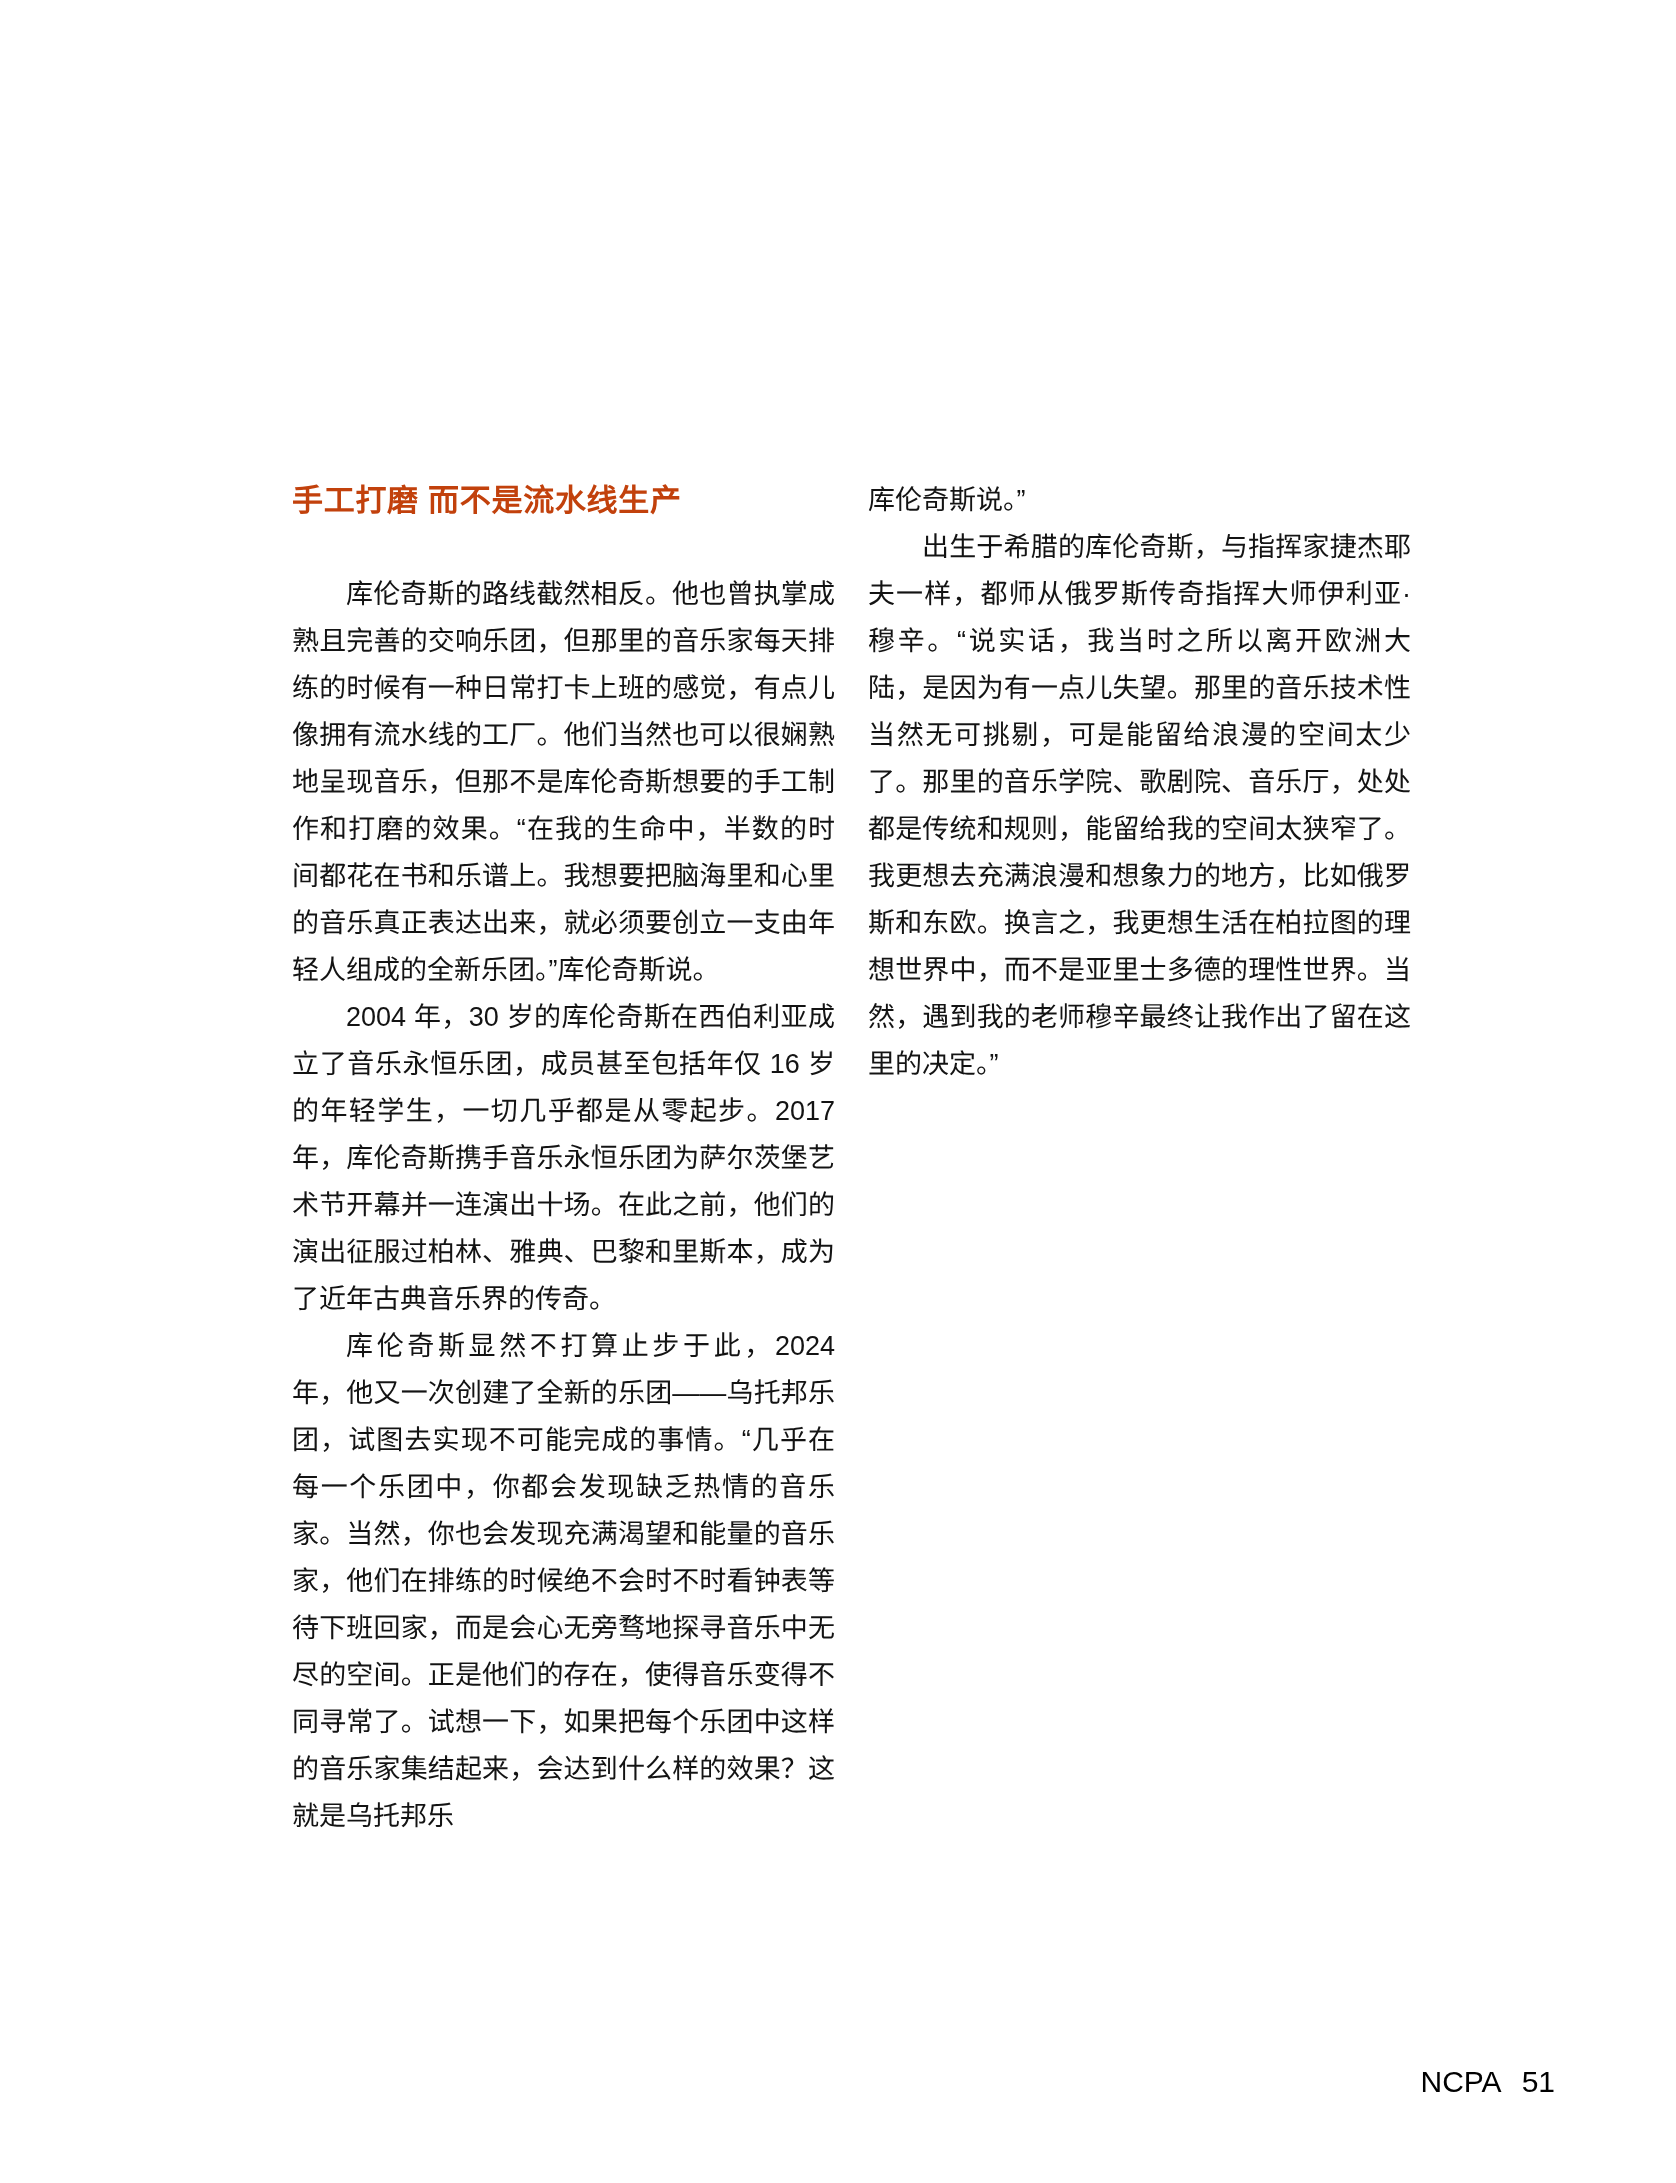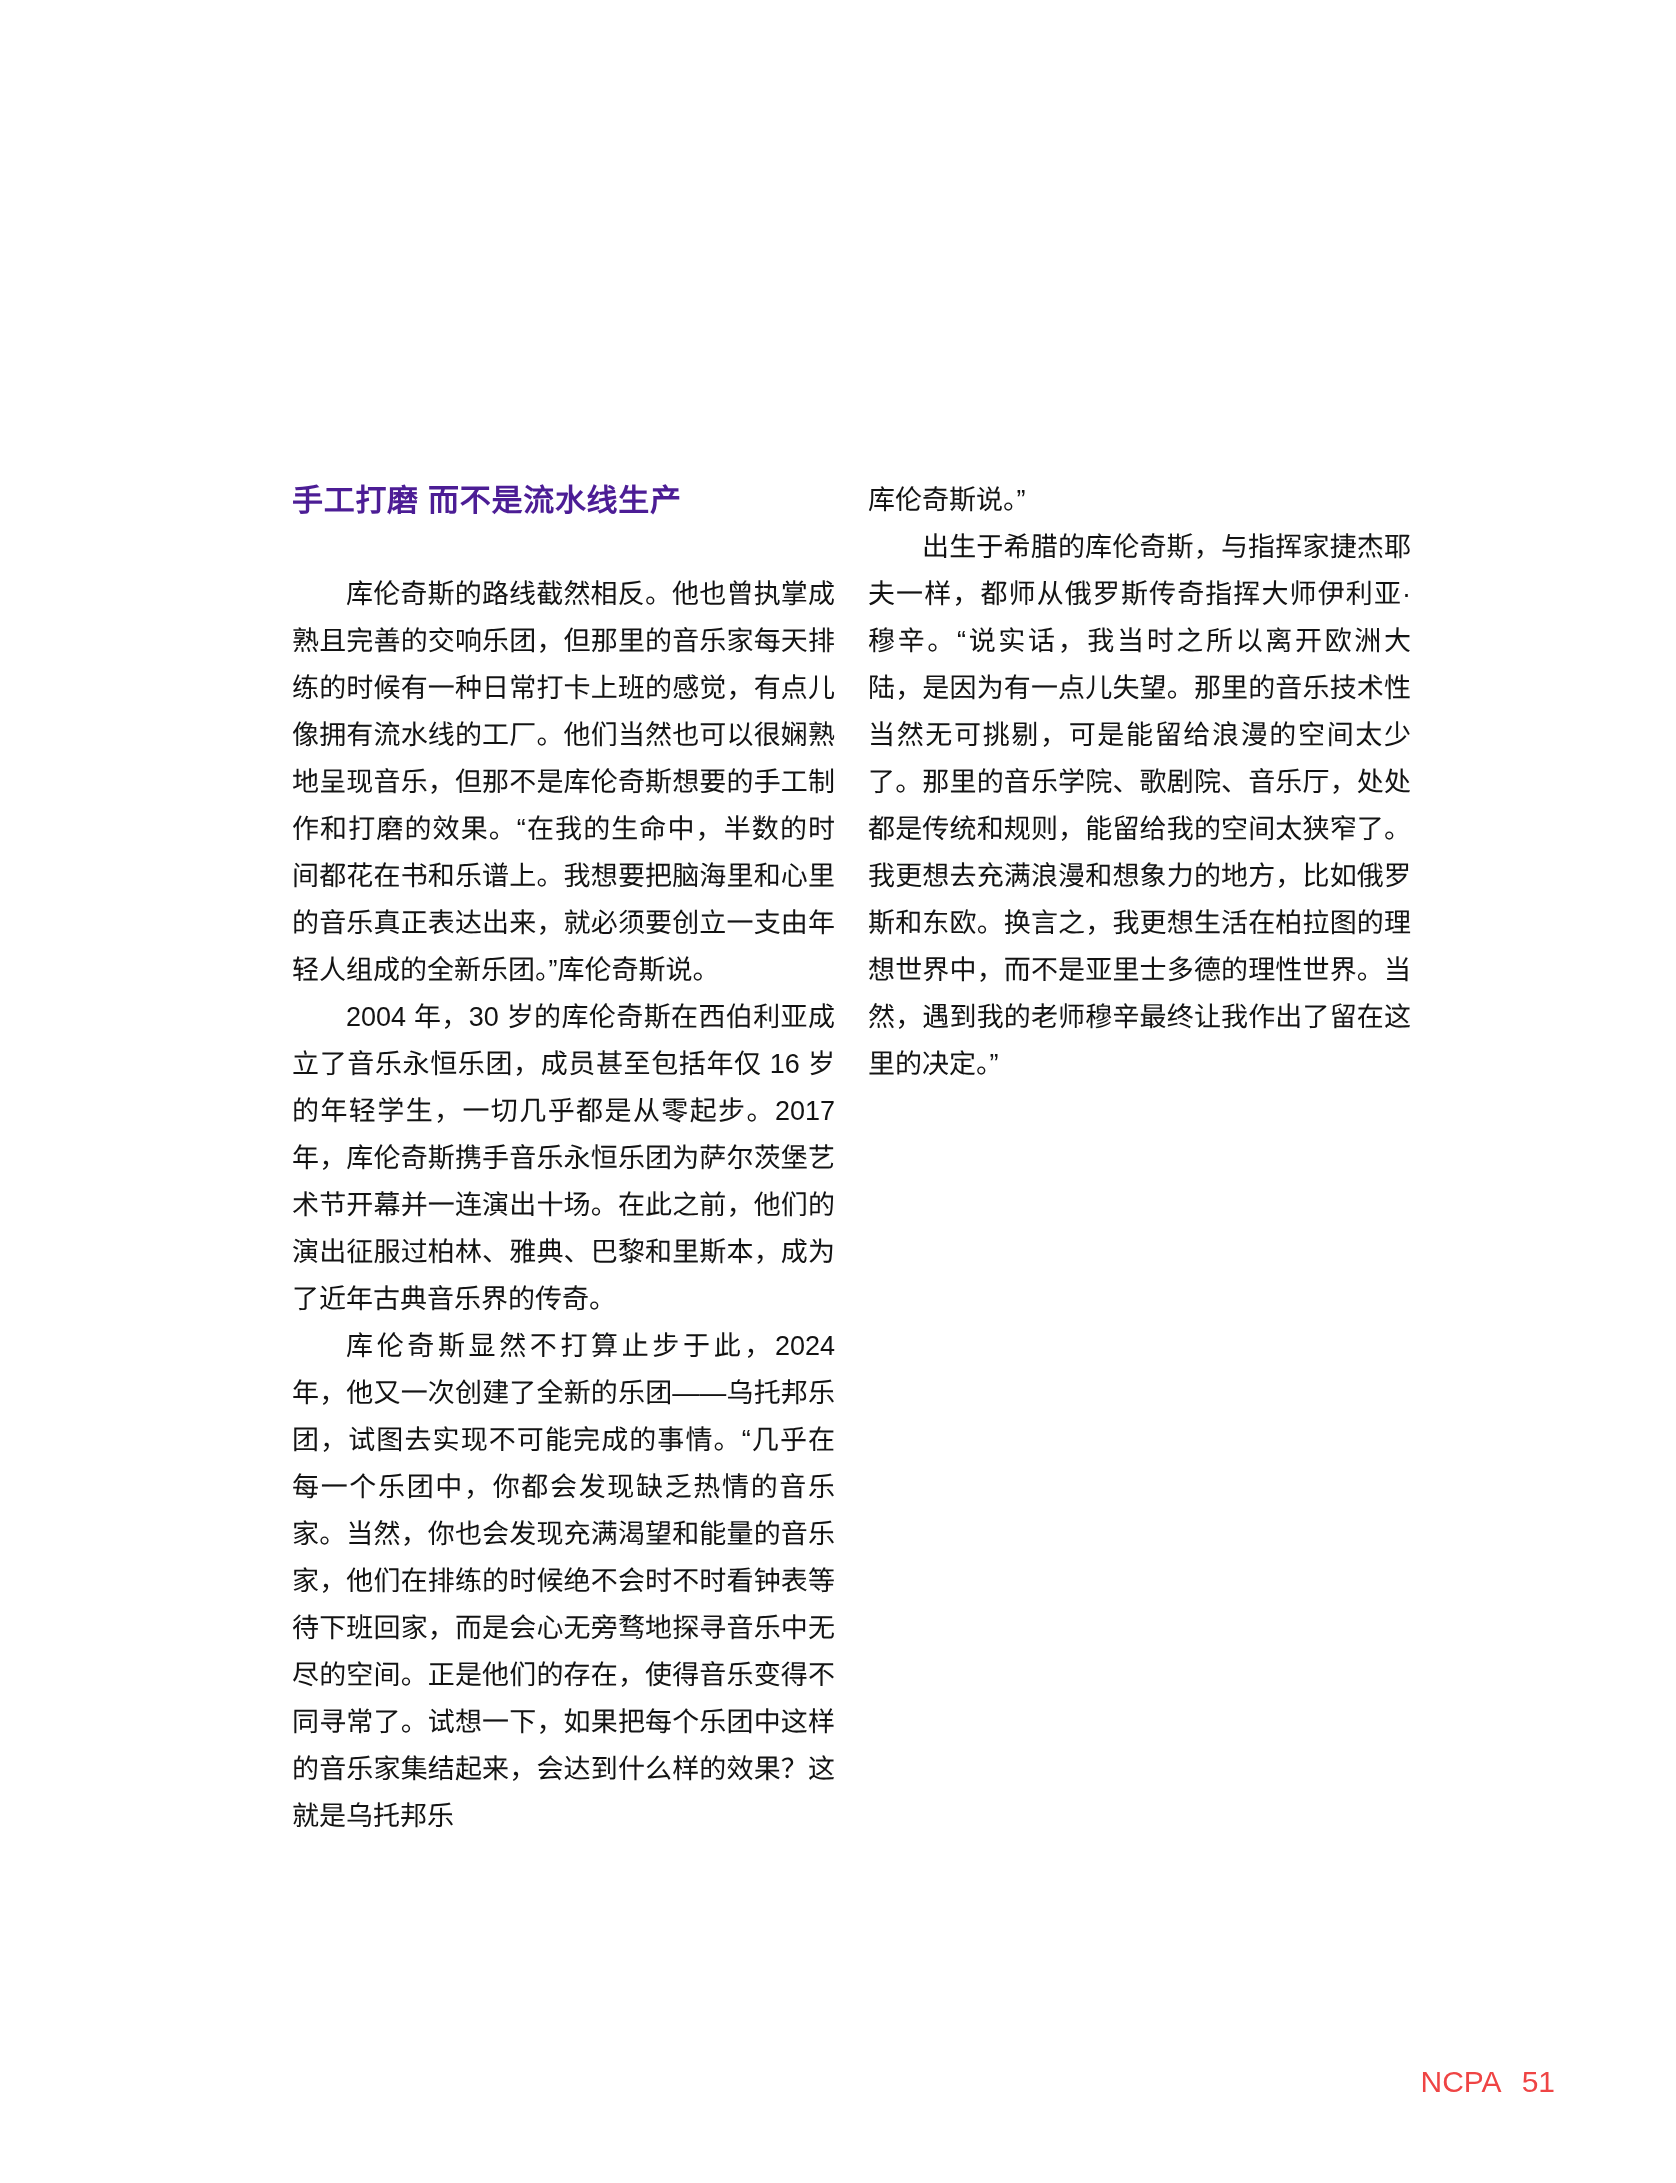--- a/index.html
+++ b/index.html
@@ -25,42 +25,42 @@
     text-align: justify;
     letter-spacing: 0;
     color: #131313;
   }
   .col-left  { left: 292px; }
   .col-right { left: 868px; }
   .section-heading {
     font-size: 31px;
     line-height: 47px;
     font-weight: 700;
-    color: #4c1d95;
+    color: #c2410c;
     margin: 0 0 47px 0;
     text-align: left;
     letter-spacing: 0.7px;
   }
   .section-heading.mid {
     margin-top: 47px;
   }
   .para {
     margin: 0;
     text-indent: 2em;
   }
   .para.no-indent {
     text-indent: 0;
   }
   .folio {
     position: absolute;
     top: 2065px;
     right: 121px;
     font-size: 30px;
     line-height: 33px;
-    color: #ef4444;
+    color: #000000;
     display: inline-flex;
     align-items: baseline;
     gap: 20px;
     font-family: "Liberation Sans", sans-serif;
   }
 </style>
 </head>
 <body>
 
 <div class="page">

